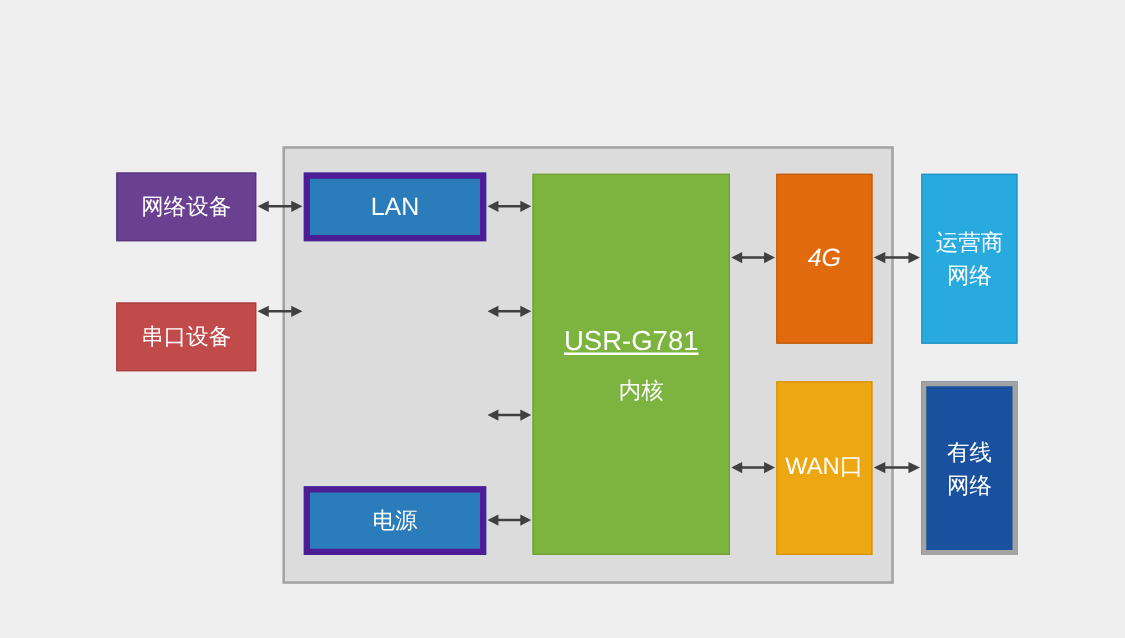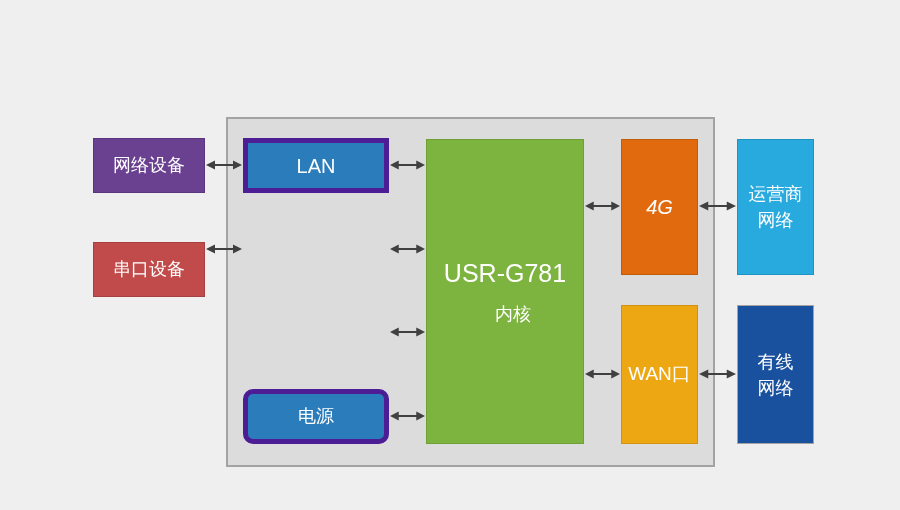--- a/index.html
+++ b/index.html
@@ -29,26 +29,26 @@
     border:2px solid #a3a3a3;
     box-sizing:border-box;
   }
   .purple{background:#6a4190;border:1px solid #5a3680;}
   .red{background:#c04b4a;border:1px solid #a63f3f;}
   .blue{background:#2b7cba;border:5px solid #4c1d95;}
   .green{background:#7db33f;border:1px solid #6f9f35;flex-direction:column;gap:16px;}
   .orange{background:#e26a0e;border:1px solid #c25c0b;}
   .amber{background:#eda713;border:1px solid #d2920f;}
   .lightblue{background:#29aadf;border:1px solid #1f93c4;}
-  .darkblue{background:#19519e;border:1px solid #a3a3a3;}
+  .darkblue{background:#19519e;border:4px solid #a3a3a3;}
 
   .dev-left{left:93px;width:112px;height:55px;}
   .iface{left:243px;width:146px;height:55px;}
   .core{left:426px;top:139px;width:158px;height:305px;}
-  .core .l1{font-size:25px;}
+  .core .l1{font-size:22px;text-decoration:underline;}
   .core .l2{font-size:18px;margin-left:16px;}
   .col-right-in{left:621px;width:77px;}
   .col-right-out{left:737px;width:77px;}
   .two-line{line-height:26px;}
   .big-label{font-size:20px;}
   .mid-label{font-size:19px;}
 
   .arrow{
     position:absolute;
     height:12px;
@@ -66,21 +66,21 @@
   <div class="box purple dev-left" style="top:138px;">
     <span>网络设备</span>
   </div>
   <div class="box red dev-left" style="top:222px;margin-top:20px;">
     <span>串口设备</span>
   </div>
 
   <div class="box blue iface big-label" style="top:138px;">
     <span>LAN</span>
   </div>
-  <div class="box blue iface" style="top:389px;border-radius:10px;">
+  <div class="box blue iface" style="top:389px;">
     <span>电源</span>
   </div>
 
   <div class="box green core">
     <span class="l1">USR-G781</span>
     <span class="l2">内核</span>
   </div>
 
   <div class="box orange col-right-in big-label" style="top:139px;height:136px;font-style:italic;">
     <span>4G</span>

